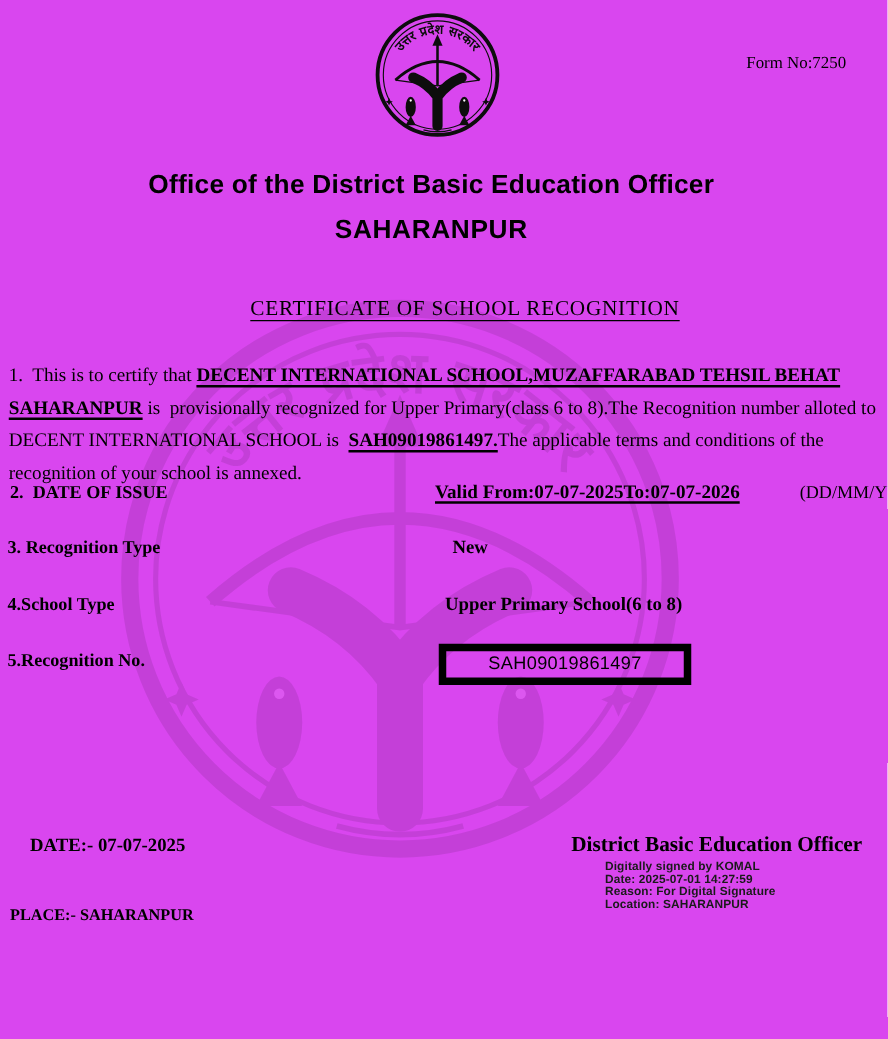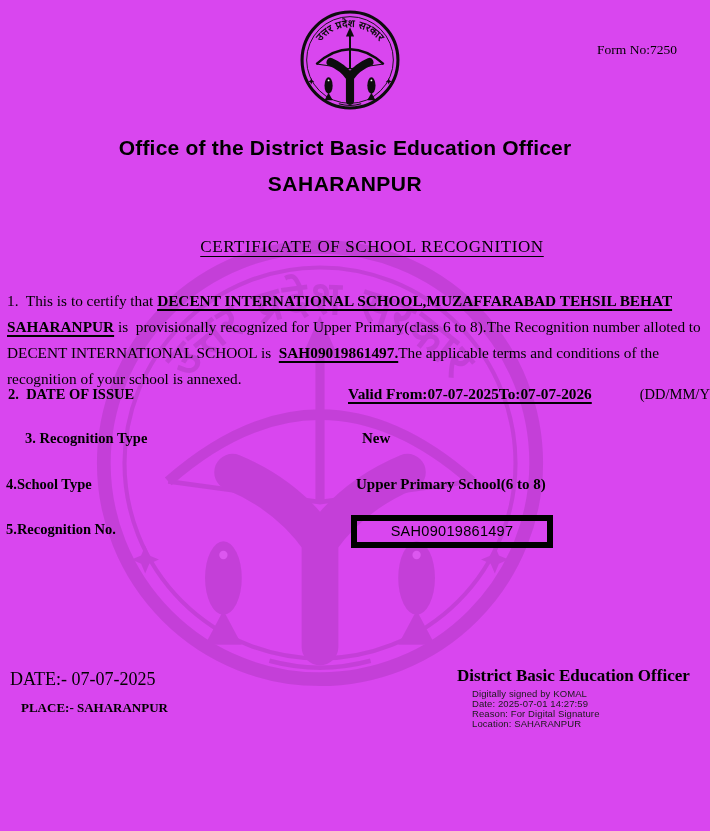--- a/index.html
+++ b/index.html
@@ -38,41 +38,41 @@
     text-decoration:underline;text-underline-offset:4px;padding-left:32px;
   }
   .body-text{left:7px;top:288px;width:700px;font-size:15.3px;line-height:26px;}
   .body-line{white-space:pre;}
   .bu{
     font-weight:bold;text-decoration:underline;
     text-underline-offset:3px;text-decoration-thickness:1.5px;
   }
   .field-label{font-weight:bold;font-size:14.5px;white-space:pre;}
   .lbl-date{left:8px;top:386px;}
-  .lbl-rectype{left:6px;top:430px;margin-left:19px;}
+  .lbl-rectype{left:6px;top:430px;}
   .lbl-schooltype{left:6px;top:476px;}
   .lbl-recno{left:6px;top:521px;}
   .val-valid{left:348px;top:385px;font-size:15.3px;white-space:pre;}
   .val-valid .suffix{font-weight:normal;text-decoration:none;font-size:14.5px;margin-left:48px;}
   .val-rectype{left:362px;top:430px;font-weight:bold;font-size:15px;}
   .val-schooltype{left:356px;top:476px;font-weight:bold;font-size:15px;}
   .rec-box{
     left:351px;top:515px;width:190px;height:21px;
     border:6px solid #000000;
     text-align:center;line-height:21px;
     font-family:"Liberation Sans", sans-serif;font-size:14.5px;
     letter-spacing:0.3px;
   }
-  .date-line{left:10px;top:669px;font-weight:normal;font-size:18px;}
-  .place-line{left:8px;top:700px;font-weight:bold;font-size:13px;margin-left:13px;}
+  .date-line{left:24px;top:669px;font-weight:bold;font-size:15px;}
+  .place-line{left:8px;top:724px;font-weight:bold;font-size:13px;}
   .officer-title{left:457px;top:666px;font-weight:bold;font-size:17px;text-align:center;}
   .sig-block{
-    left:472px;top:689px;
+    left:484px;top:689px;
     font-family:"Liberation Sans", sans-serif;
-    font-weight:normal;font-size:9.5px;line-height:10px;
+    font-weight:bold;font-size:9.5px;line-height:10px;
     color:#1a1a1a;letter-spacing:0.1px;
   }
   .note-line{left:104px;top:780px;font-size:12px;}
   .hidden-defs{position:absolute;width:0;height:0;overflow:hidden;}
 </style>
 </head>
 <body>
 
 <svg class="hidden-defs" aria-hidden="true">
   <symbol id="up-emblem" viewBox="0 0 200 200">

